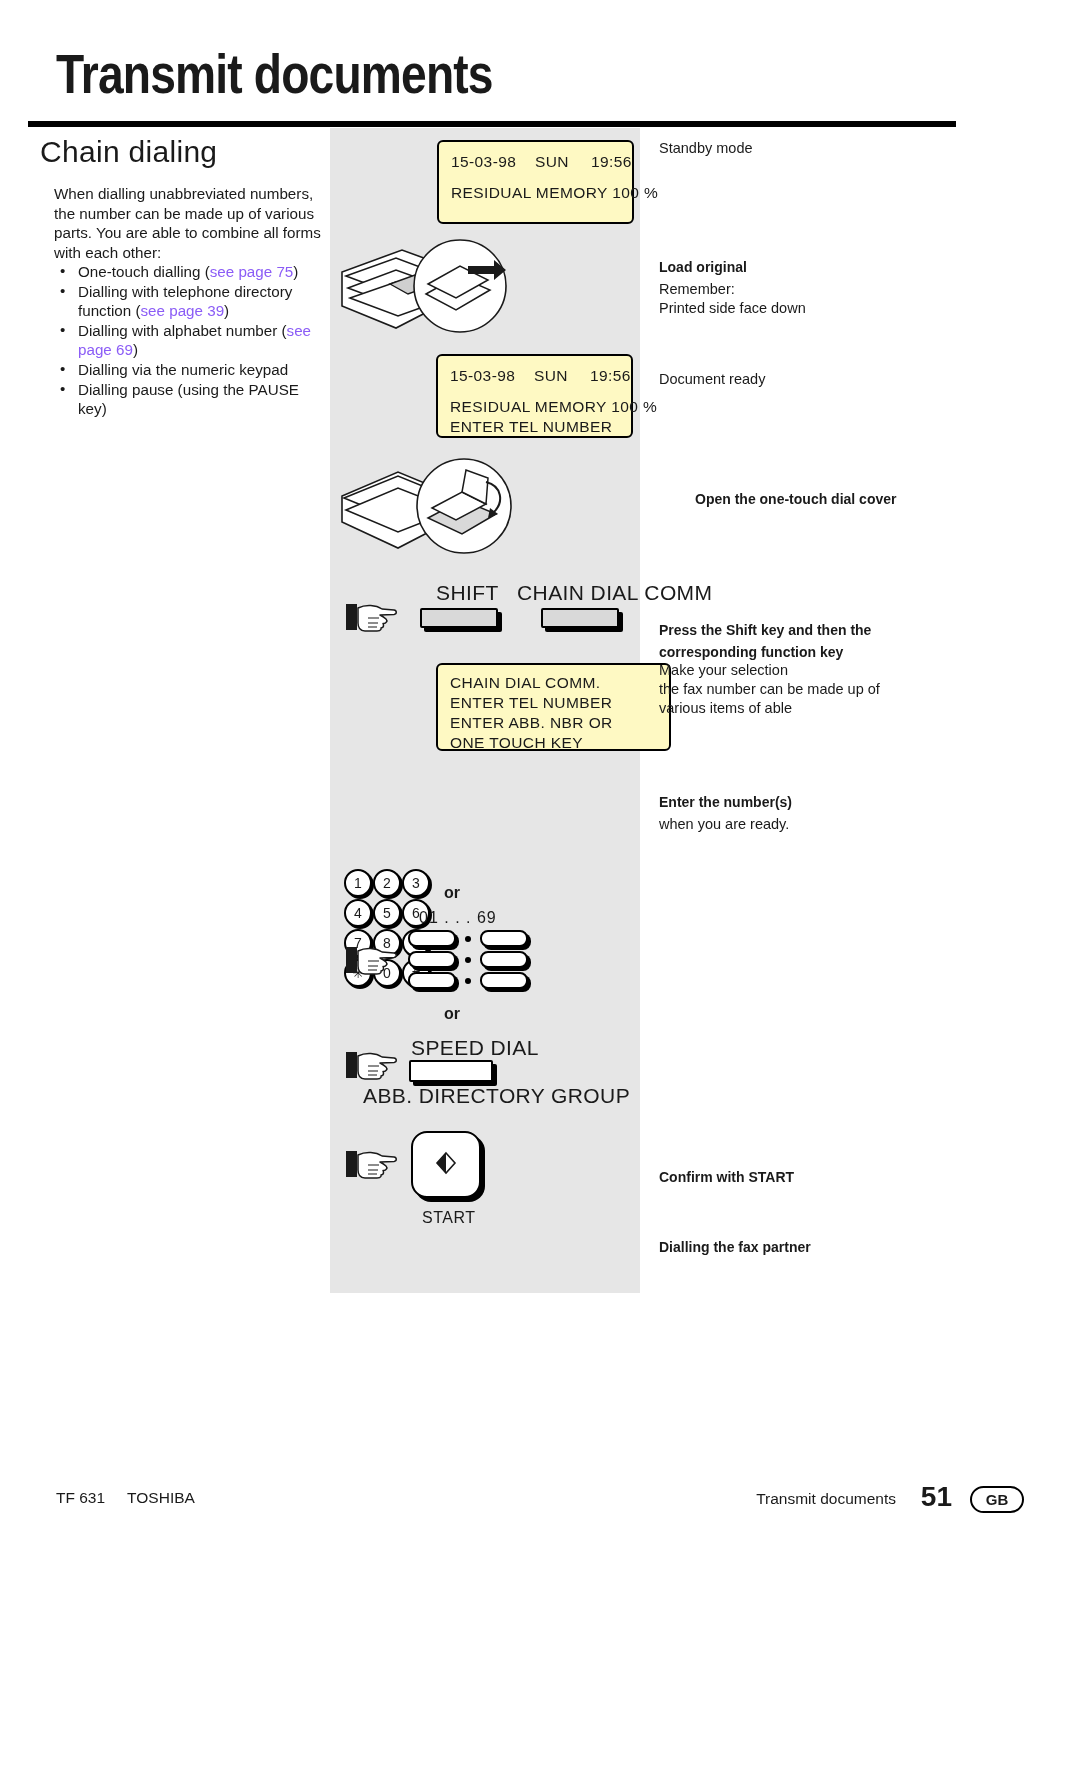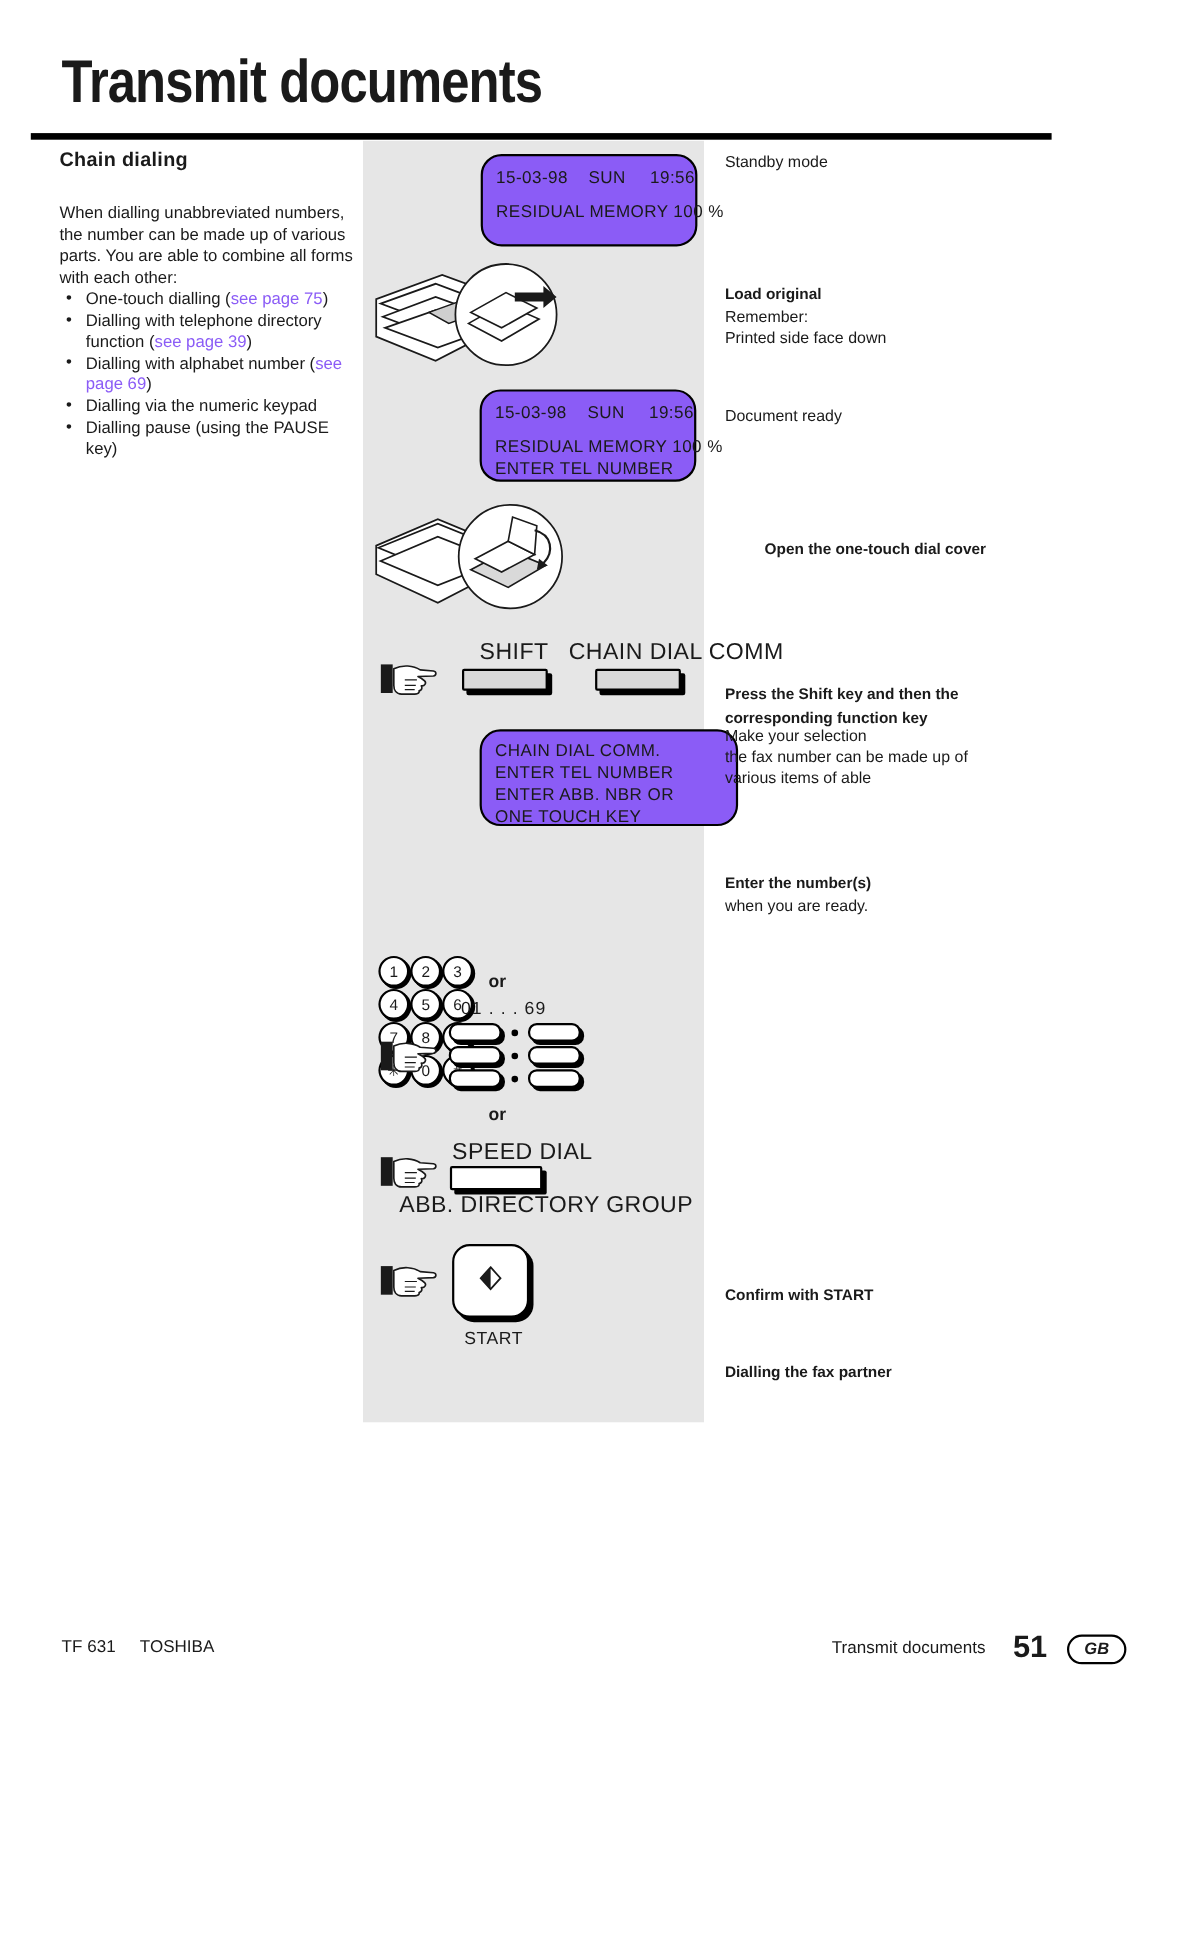--- a/index.html
+++ b/index.html
@@ -18,22 +18,22 @@
     font-weight:bold;
     font-family:"Liberation Sans Narrow","Liberation Sans",sans-serif;
     transform:scaleX(.84);transform-origin:left top;
     letter-spacing:-1px;
     white-space:nowrap;
   }
   .hrule{position:absolute;left:28px;top:121px;width:928px;height:6px;background:#000;}
 
   
   .section-heading{
-    position:absolute;left:54px;top:135px;
-    font-size:18px;font-weight:700;letter-spacing:.3px;
+    position:absolute;left:40px;top:135px;
+    font-size:30px;font-weight:400;letter-spacing:.3px;
   }
   .intro{
     position:absolute;left:54px;top:184px;width:268px;
     font-size:15.2px;line-height:19.6px;
   }
   .bullets{
     position:absolute;left:54px;top:262px;width:275px;
     font-size:15.2px;line-height:19.6px;
     list-style:none;margin:0;padding:0;
   }
@@ -42,22 +42,22 @@
   .red{color:#8b5cf6;}
 
   
   .panel{
     position:absolute;left:330px;top:128px;
     width:310px;height:1165px;background:#e6e6e6;
   }
 
   
   .lcd{
-    position:absolute;background:#8b5cf6;border:2.4px solid #000;
-    border-radius:19px;box-sizing:border-box;
+    position:absolute;background:#fef9c3;border:2.4px solid #000;
+    border-radius:6px;box-sizing:border-box;
     font-size:15.5px;line-height:20px;letter-spacing:.4px;
     padding:10px 12px 8px 12px;
   }
   .lcd .row{white-space:nowrap;}
   .lcd .gap{height:11px;}
   .lcd-1{left:437px;top:140px;width:197px;height:84px;}
   .lcd-2{left:436px;top:354px;width:197px;height:84px;}
   .lcd-3{left:436px;top:663px;width:235px;height:88px;padding-top:8px;}
 
   .dt-date{display:inline-block;width:84px;}
@@ -125,21 +125,21 @@
   
   .footer{position:absolute;left:0;top:1489px;width:1080px;height:40px;}
   .f-left{position:absolute;left:56px;top:0;font-size:15.5px;}
   .f-left .sp{display:inline-block;width:22px;}
   .f-doc{position:absolute;right:184px;top:1px;font-size:15.5px;}
   .f-page{position:absolute;right:128px;top:-8px;font-size:28px;font-weight:bold;}
   .f-gb{
     position:absolute;right:56px;top:-3px;
     width:54px;height:27px;border:2px solid #000;border-radius:14px;
     display:flex;align-items:center;justify-content:center;
-    font-size:15px;font-weight:bold;box-sizing:border-box;font-style:italic;
+    font-size:15px;font-weight:bold;box-sizing:border-box;
   }
 </style>
 </head>
 <body>
 
 <div class="page">
 
   <div class="title">Transmit documents</div>
   <div class="hrule"></div>
 

